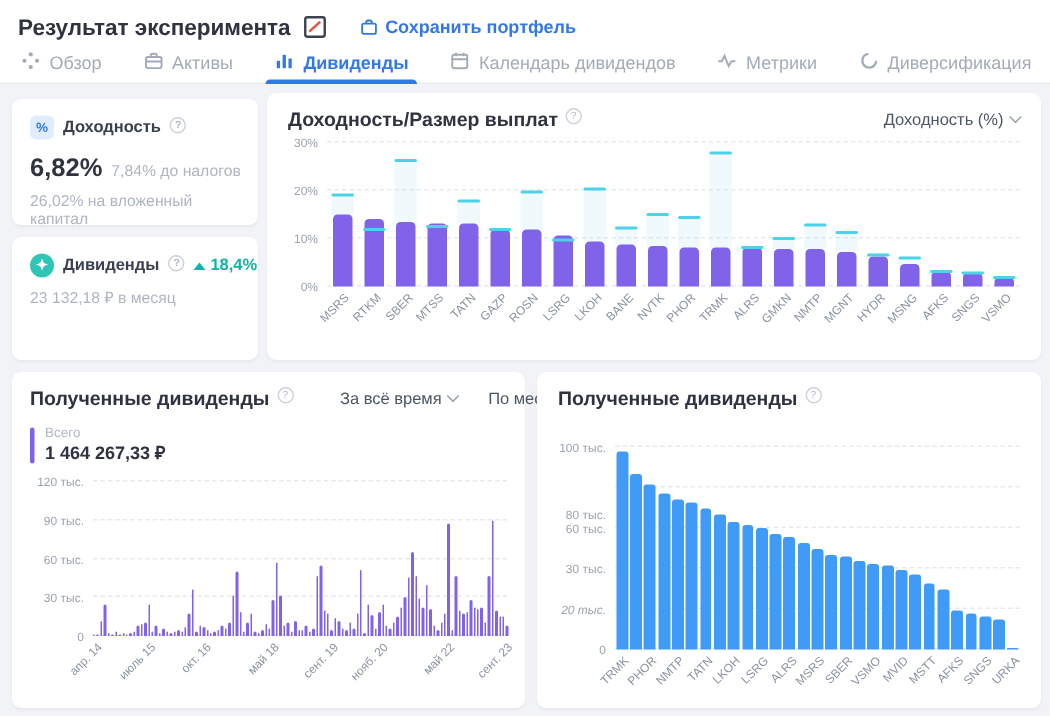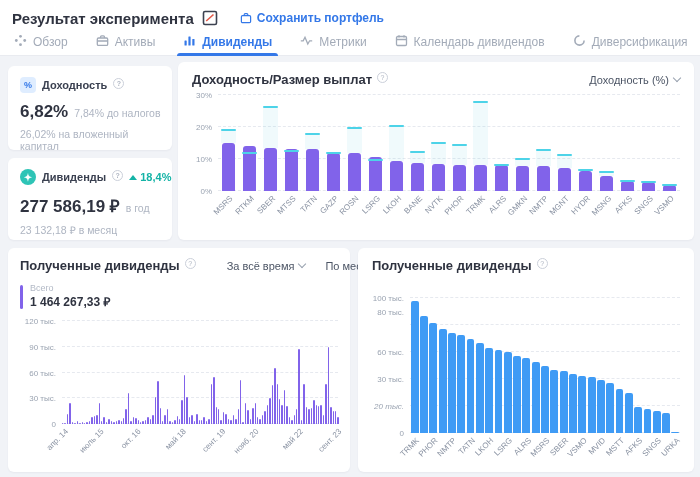--- a/index.html
+++ b/index.html
@@ -133,30 +133,30 @@
     <div class="tab active">
       <span class="tab-ic"><svg width="13" height="13" viewBox="0 0 13 13" fill="currentColor">
           <rect x="1.5" y="6.5" width="2.2" height="5" rx="0.5"></rect>
           <rect x="5.4" y="2.5" width="2.2" height="9" rx="0.5"></rect>
           <rect x="9.3" y="5" width="2.2" height="6.5" rx="0.5"></rect>
         </svg></span>
       <span>Дивиденды</span>
     </div>
     <div class="tab">
       <span class="tab-ic"><svg width="13" height="13" viewBox="0 0 13 13" fill="none" stroke="currentColor" stroke-width="1.3">
-          <path d="M0.8 6.8 H3.2 L5 3.2 L7.8 10 L9.6 6.8 H12.2"></path>
-        </svg></span>
-      <span>Метрики</span>
-    </div>
-    <div class="tab">
-      <span class="tab-ic"><svg width="13" height="13" viewBox="0 0 13 13" fill="none" stroke="currentColor" stroke-width="1.3">
           <rect x="1.5" y="2.5" width="10" height="9" rx="1.2"></rect>
           <path d="M1.5 5.5 h10 M4 1.2 v2.3 M9 1.2 v2.3"></path>
         </svg></span>
       <span>Календарь дивидендов</span>
+    </div>
+    <div class="tab">
+      <span class="tab-ic"><svg width="13" height="13" viewBox="0 0 13 13" fill="none" stroke="currentColor" stroke-width="1.3">
+          <path d="M0.8 6.8 H3.2 L5 3.2 L7.8 10 L9.6 6.8 H12.2"></path>
+        </svg></span>
+      <span>Метрики</span>
     </div>
     <div class="tab">
       <span class="tab-ic"><svg width="13" height="13" viewBox="0 0 13 13" fill="none" stroke="currentColor" stroke-width="1.6">
           <circle cx="6.5" cy="6.5" r="4.6" stroke-dasharray="21 8"></circle>
         </svg></span>
       <span>Диверсификация</span>
     </div>
   </div>
 
 <div class="content">
@@ -176,24 +176,20 @@
 
   <div class="card" id="dividends-card">
     <div class="card-head">
       <span class="mini-ic star">✦</span>
       <span>Дивиденды</span>
       <span class="info-dot">?</span>
       <span class="growth">
         <span class="tri-up"></span>
         <span>18,4%</span>
       </span>
-    </div>
-    <div class="value-row">
-      <span class="big-val">277 586,19 ₽</span>
-      <span class="sub-val">в год</span>
     </div>
     <div class="sub-line">23 132,18 ₽ в месяц</div>
   </div>
 
   <div class="panel" id="main-panel">
     <div class="panel-head">
       <span class="panel-title">Доходность/Размер выплат</span>
       <span class="info-dot">?</span>
       <span class="spacer"></span>
       <span class="dropdown">
@@ -629,21 +625,21 @@
     <div class="panel-head">
       <span class="panel-title">Полученные дивиденды</span>
       <span class="info-dot">?</span>
     </div>
     <div class="chart-row" style="margin-top:12px;">
       <div class="y-axis" id="ticker-yaxis" style="width:38px;height:148px;">
           <span style="top: 144px;">0</span>
           <span style="top: 117.091px; font-style: italic;">20 тыс.</span>
           <span style="top: 90.1818px;">30 тыс.</span>
           <span style="top: 63.2727px;">60 тыс.</span>
-          <span style="top: 23px;">80 тыс.</span>
+          <span style="top: 54px;">80 тыс.</span>
           <span style="top: 9.45455px;">100 тыс.</span>
         </div>
       <div class="plot" id="ticker-plot" style="height:148px;">
           <div class="gridline" style="bottom: 0%;"></div>
           <div class="gridline" style="bottom: 18.1818%;"></div>
           <div class="gridline" style="bottom: 36.3636%;"></div>
           <div class="gridline" style="bottom: 54.5455%;"></div>
           <div class="gridline" style="bottom: 72.7273%;"></div>
           <div class="gridline" style="bottom: 90.9091%;"></div>
           <div class="bars">

